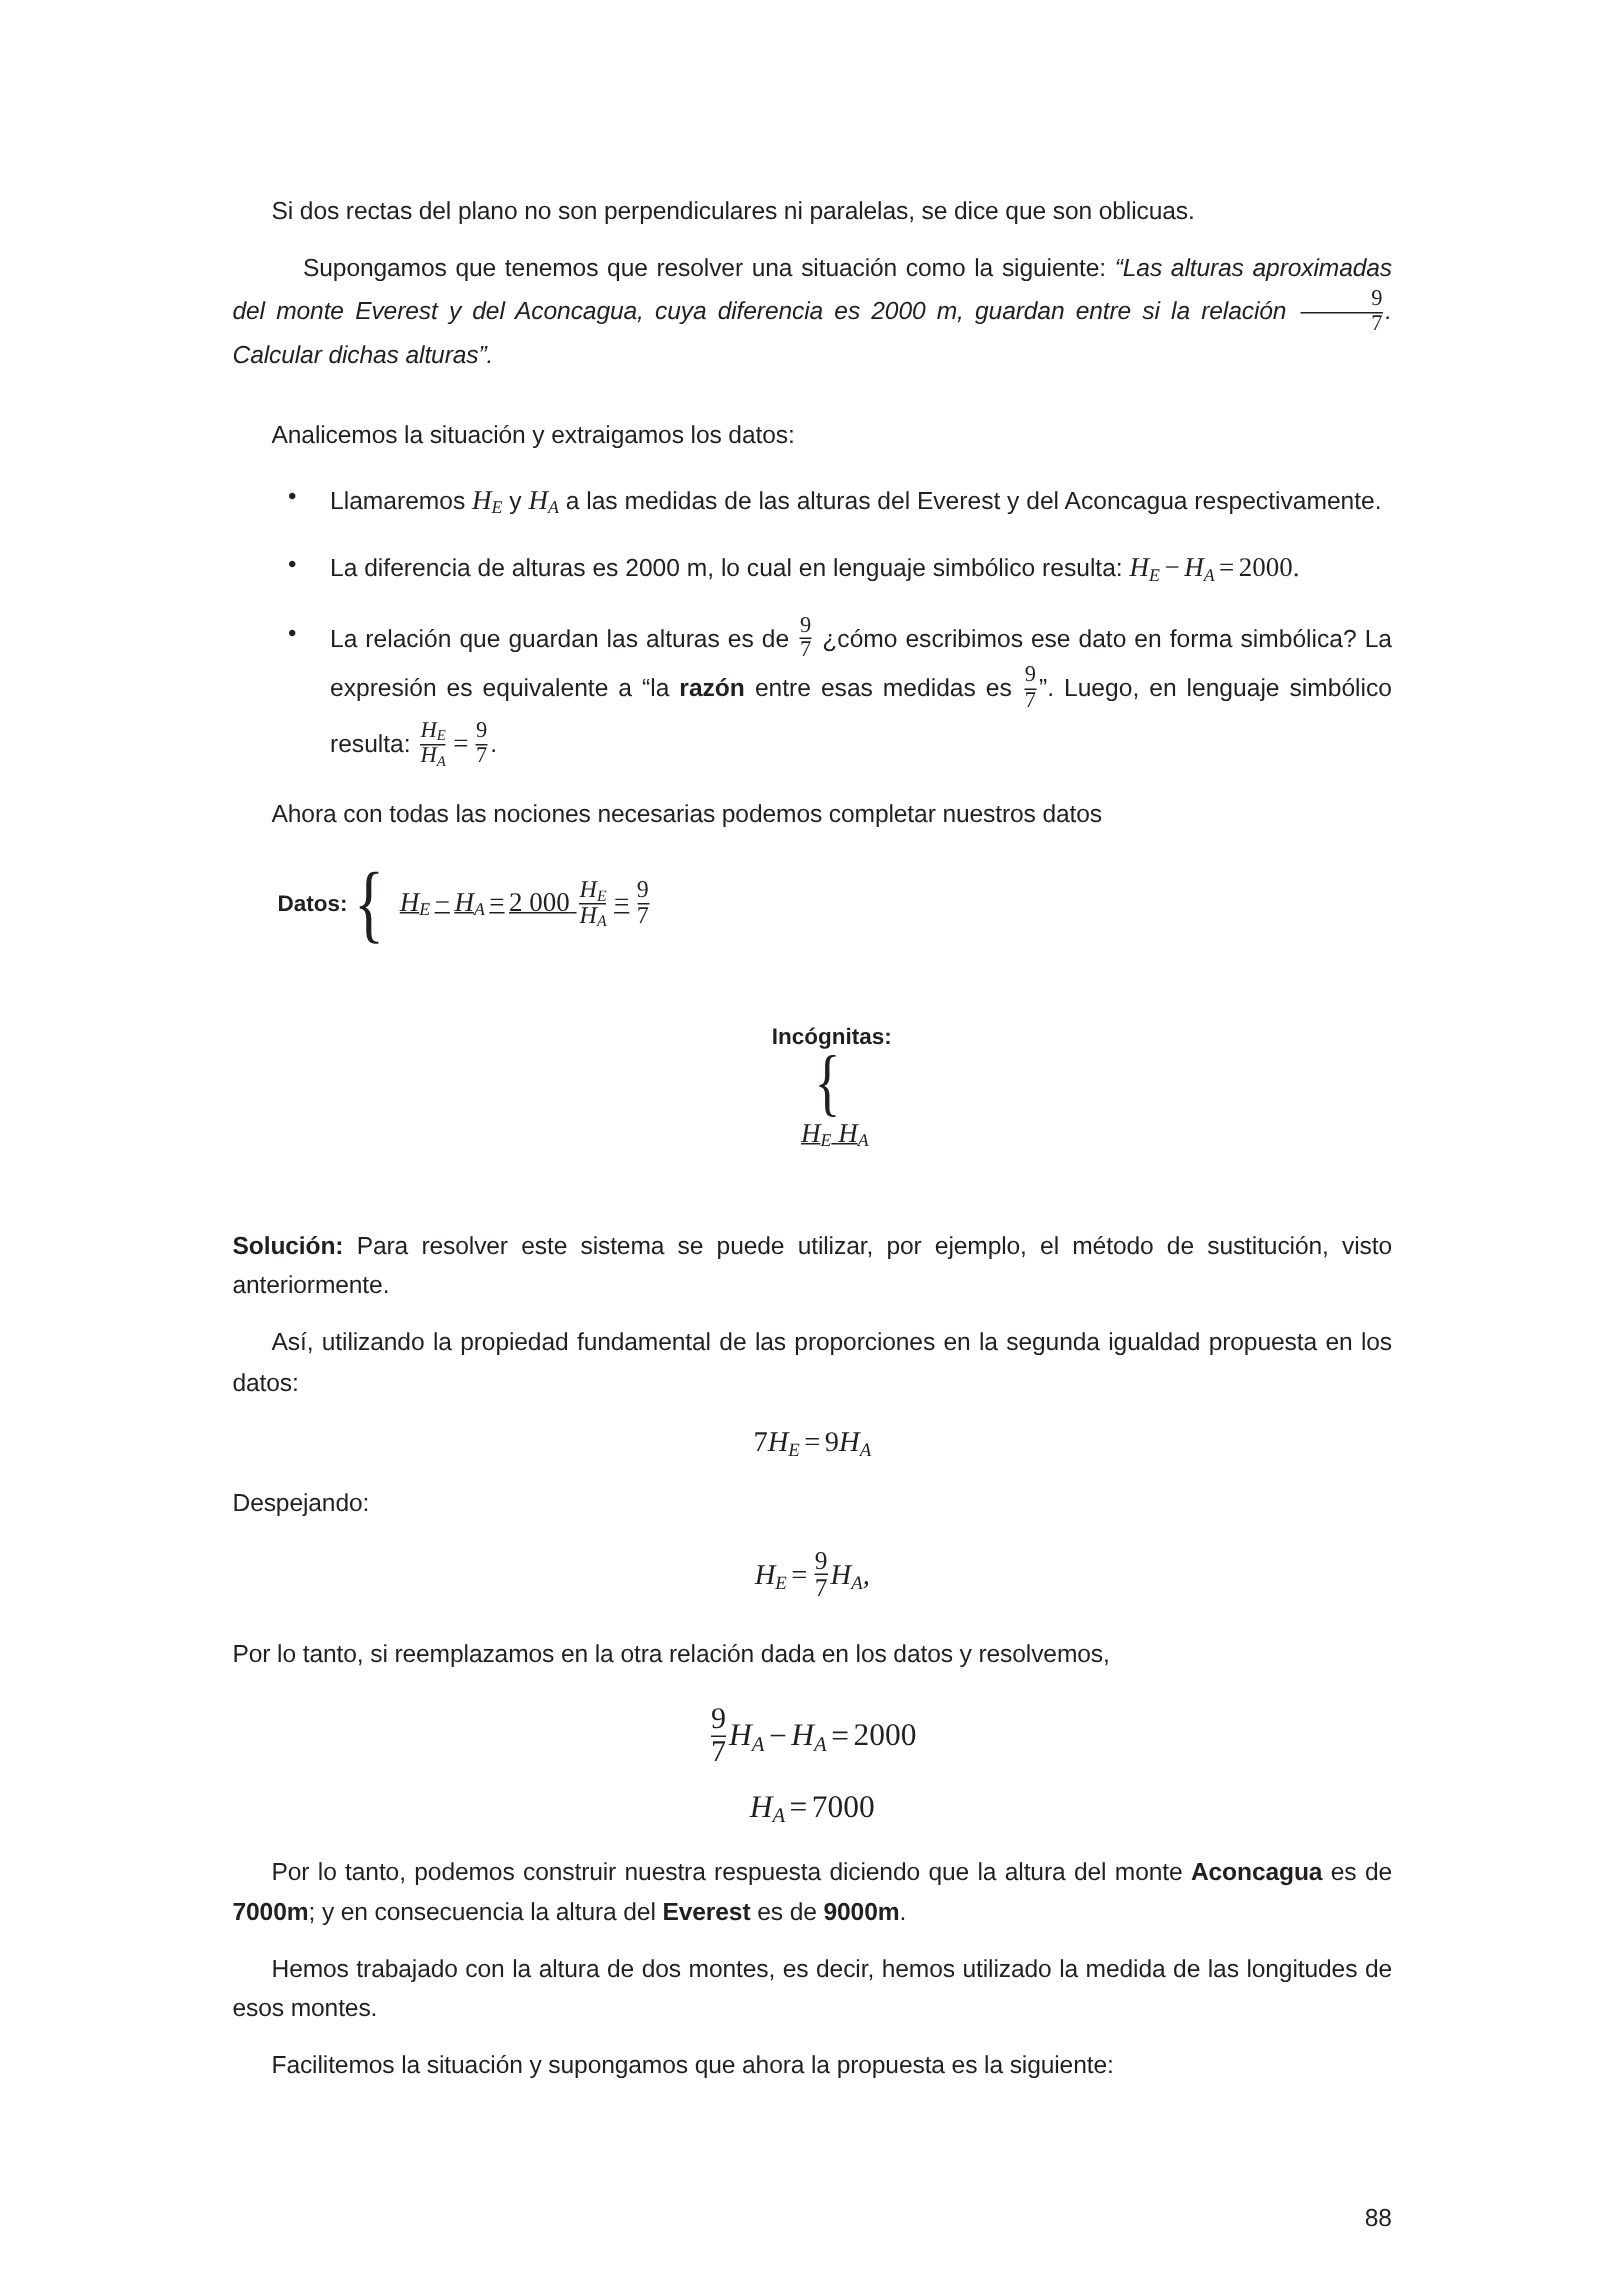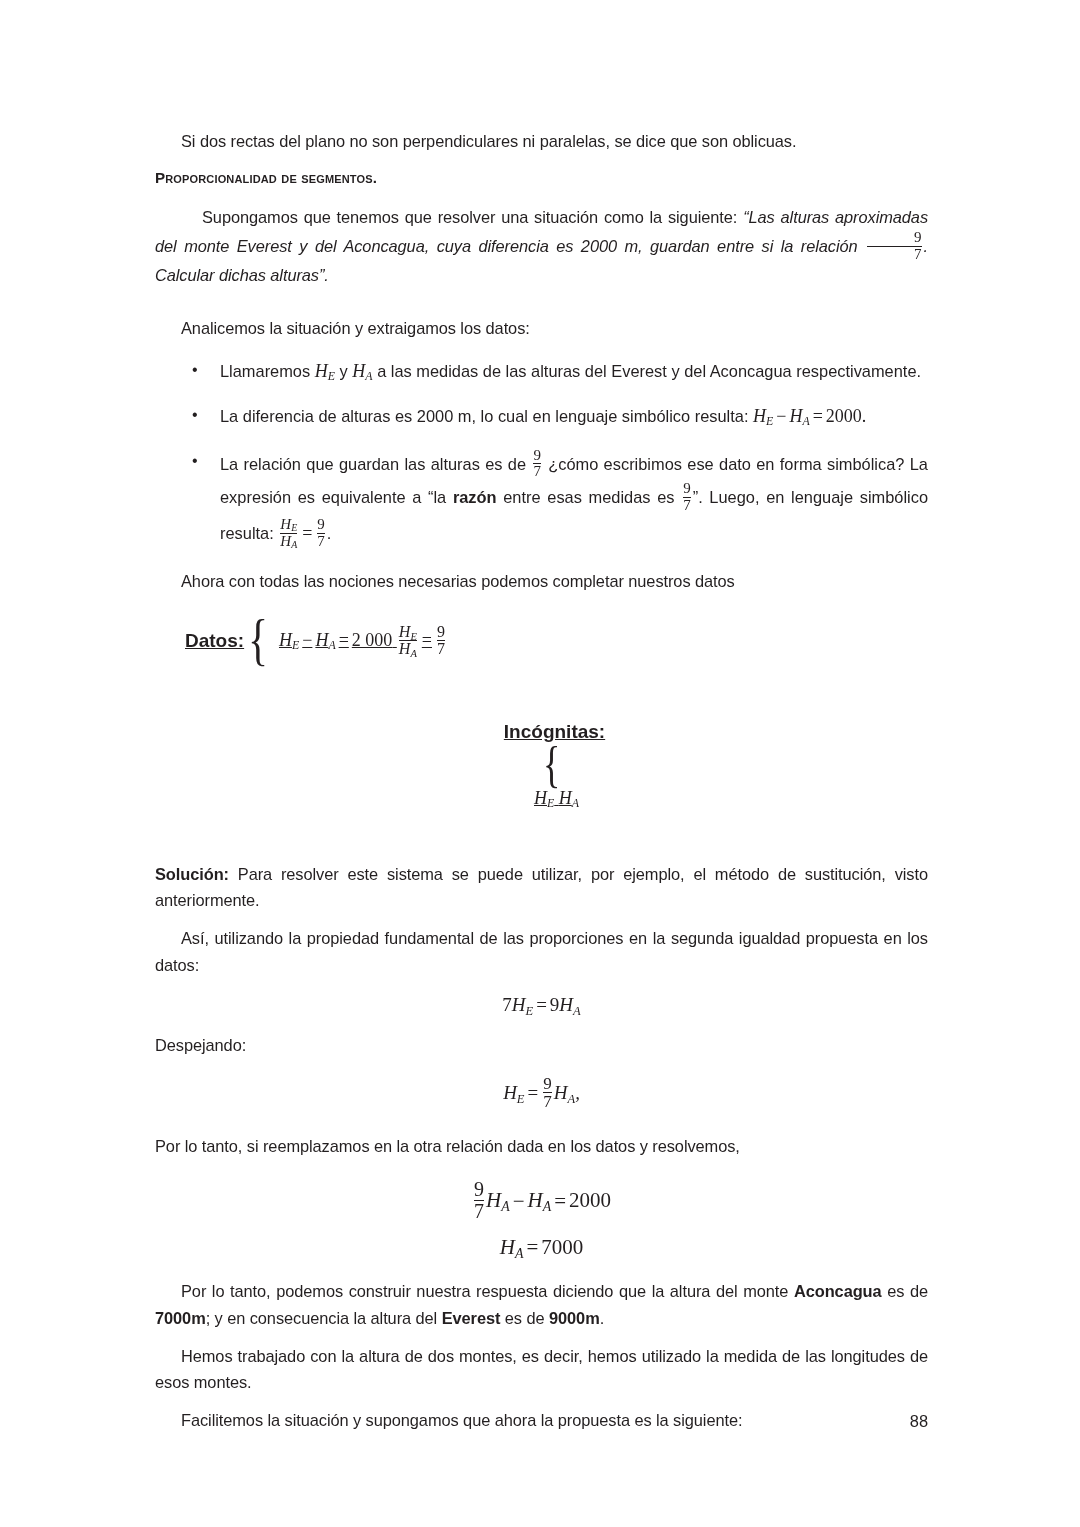--- a/index.html
+++ b/index.html
@@ -128,23 +128,22 @@
   
   .sys {
     display: flex;
     align-items: center;
     margin: 22px 0 14px 0;
   }
   .sys .sys-label {
     font-family: "Liberation Sans", sans-serif;
     font-style: normal;
     font-weight: bold;
-    font-size: 19px;
+    font-size: 15px;
     padding-right: 4px;
-    text-decoration: underline;
   }
   .brace {
     font-family: "Liberation Serif", "DejaVu Serif", serif;
     font-style: normal;
     font-weight: 300;
     line-height: 0.84;
     margin-right: 3px;
     transform: scaleX(0.72);
     transform-origin: left center;
   }
@@ -156,36 +155,35 @@
     font-size: 18px;
     text-decoration: underline;
   }
   .sys-rows .row { white-space: nowrap; line-height: 1.55; }
   .sys-rows .row.fr { line-height: 1.0; }
 
   
   .page-number {
     position: absolute;
     right: 152px;
-    top: 1412px;
+    top: 1470px;
     font-size: 16.4px;
     color: #231f20;
   }
 
   .indent-block { margin-left: 30px; }
 </style>
 </head>
 <body>
 
 <div class="page">
   <div class="content">
 
     <p class="para indent">Si dos rectas del plano no son perpendiculares ni paralelas, se dice que son oblicuas.</p>
 
-    <p class="heading">Proporcionalidad de segmentos.</p>
 
     <p class="para indent-lg gap-md">
       <span>Supongamos que tenemos que resolver una situación como la siguiente: </span><span class="ital">“Las alturas aproximadas del monte Everest y del Aconcagua, cuya diferencia es 2000 m, guardan entre si la relación </span><span class="frac-sm"><span class="num">9</span><span class="den">7</span></span><span class="ital">. Calcular dichas alturas”.</span>
     </p>
 
     <p class="para indent" style="margin-top:26px;">Analicemos la situación y extraigamos los datos:</p>
 
     <ul class="bullets">
 
       <li>

